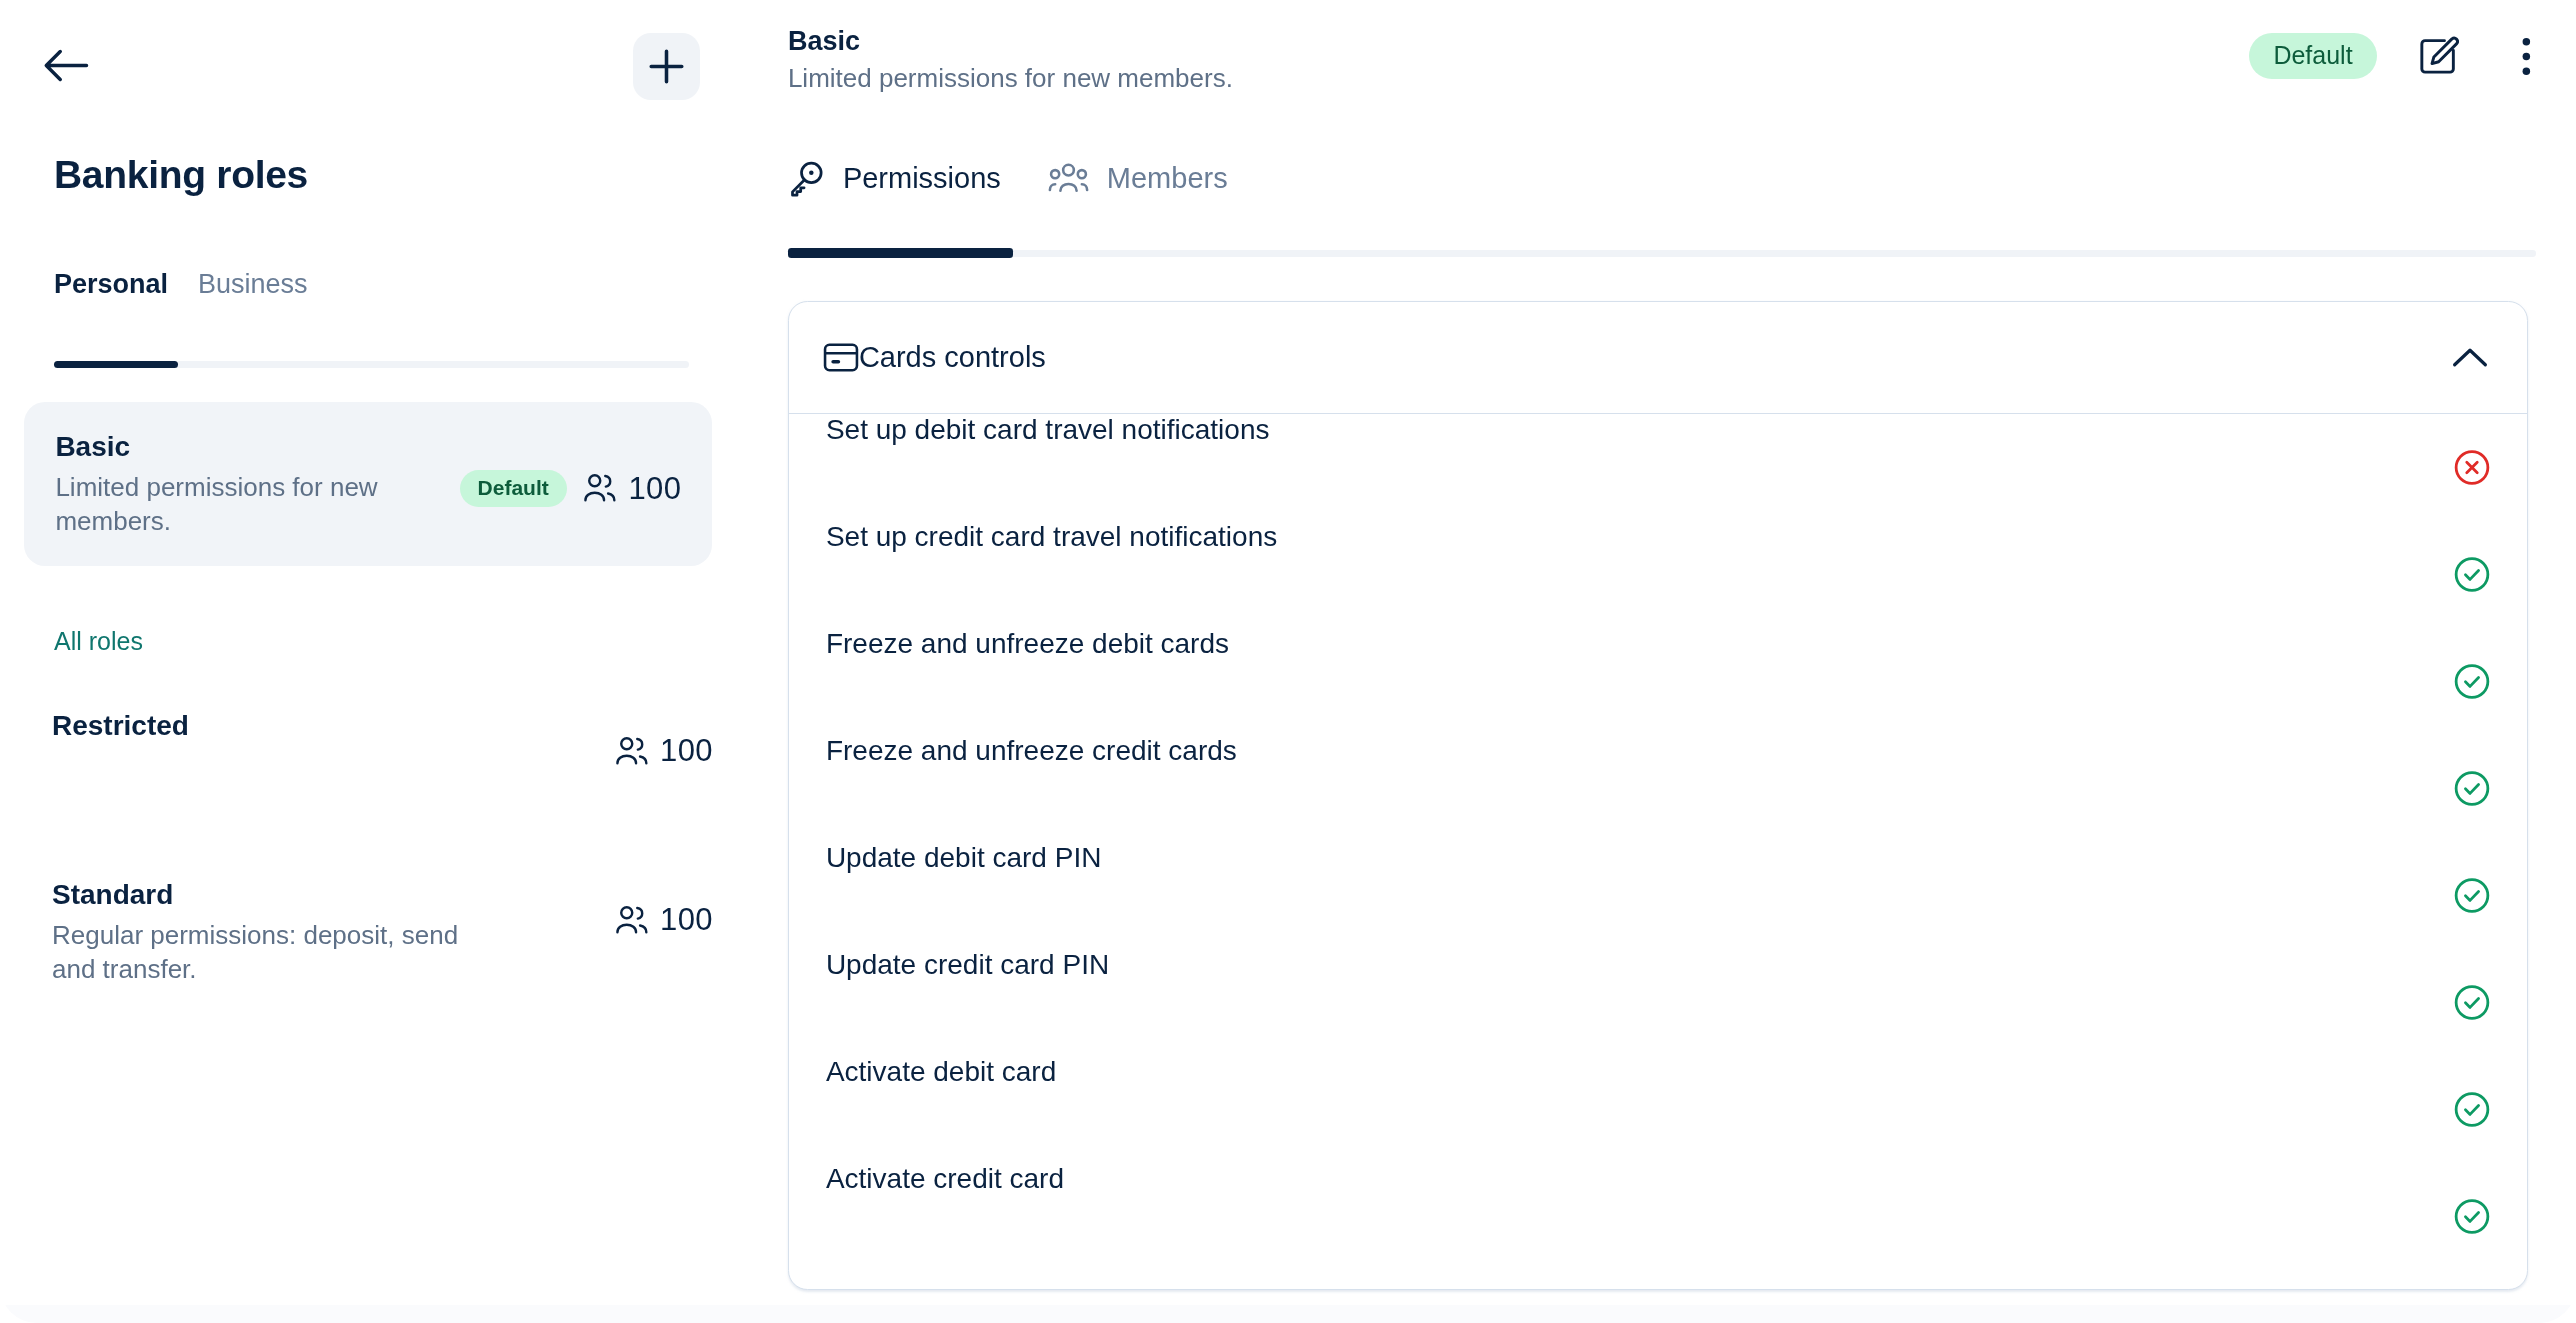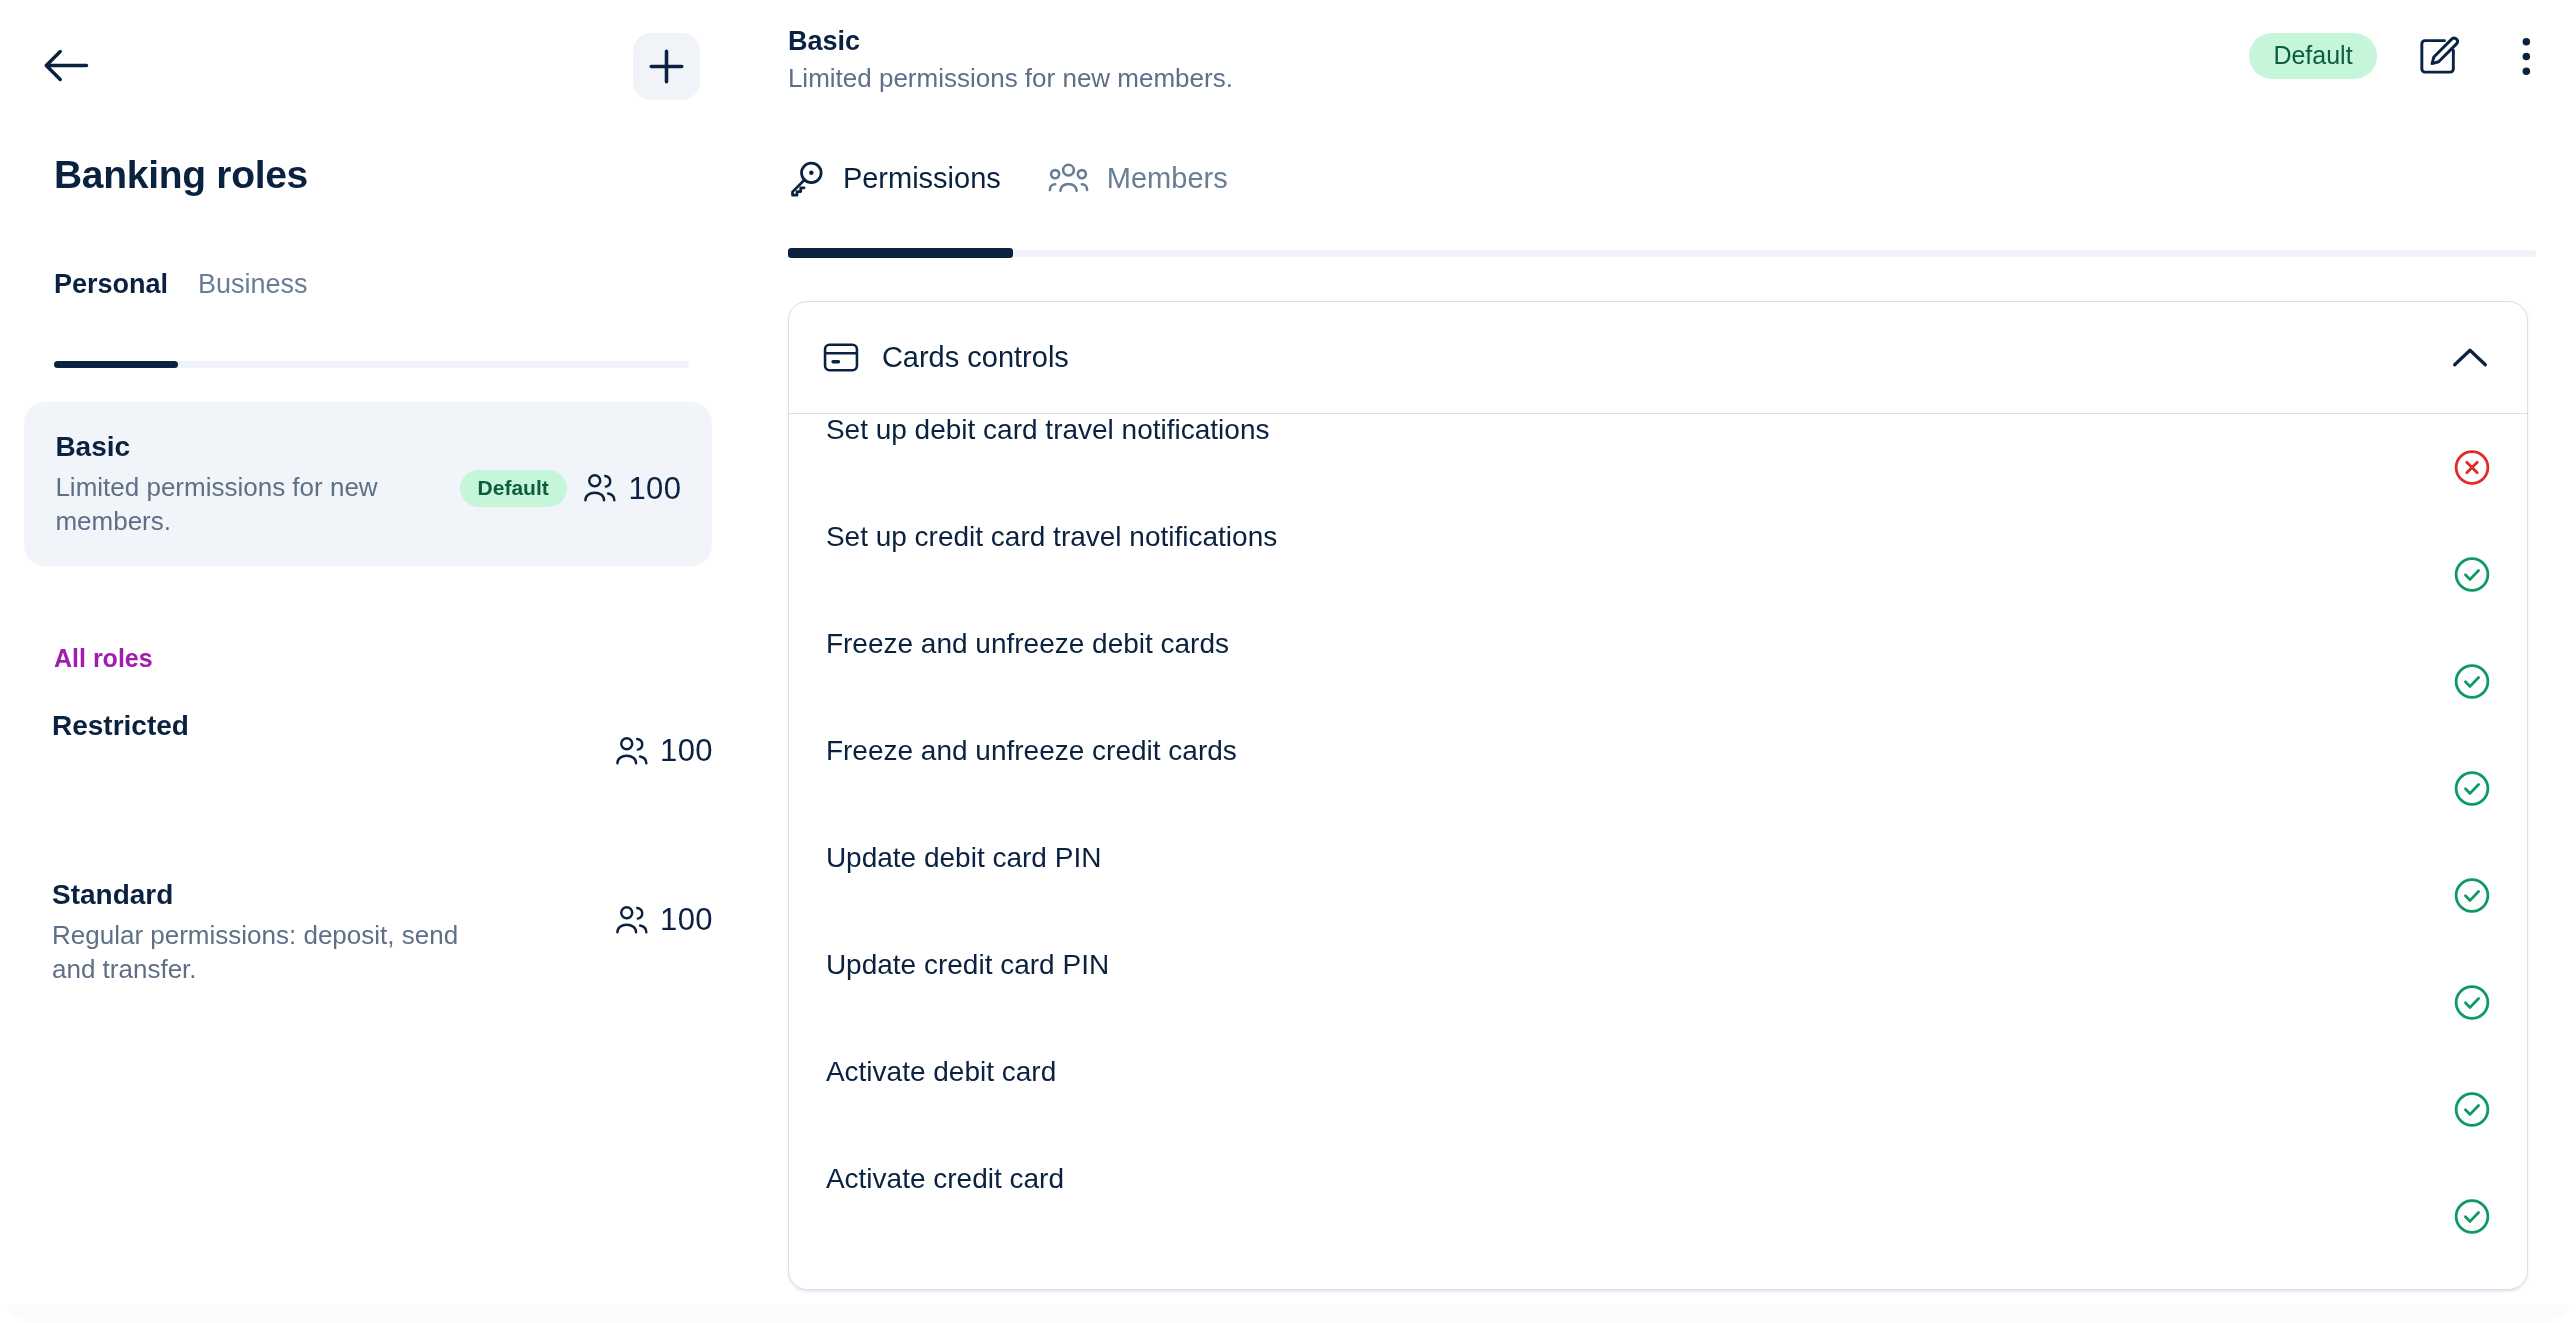--- a/index.html
+++ b/index.html
@@ -155,23 +155,22 @@
     font-size: 31px;
     font-weight: 400;
     color: #0A2240;
     letter-spacing: 0.4px;
   }
 
   .all-roles-label {
     position: absolute;
     left: 54px; top: 627px;
     font-size: 25px;
-    color: #a21caf;
-    font-weight: 700;
-    margin-top: 17px;
+    color: #0f766e;
+    font-weight: 400;
   }
 
   .role-row {
     position: absolute;
     left: 52px;
     width: 661px;
     cursor: pointer;
   }
   .role-row .role-desc { max-width: 456px; }
   .role-row .role-right {
@@ -287,21 +286,20 @@
     position: relative;
     height: 111px;
     display: flex;
     align-items: center;
     padding: 0 37px 0 34px;
     cursor: pointer;
   }
   .perm-card-header .hdr-left {
     display: flex;
     align-items: center;
-    gap: 23px;
   }
   .perm-card-header .hdr-title {
     font-size: 29px;
     font-weight: 400;
     color: #0A2240;
   }
   .perm-card-header .chev {
     position: absolute;
     right: 36px;
     top: 50%;

